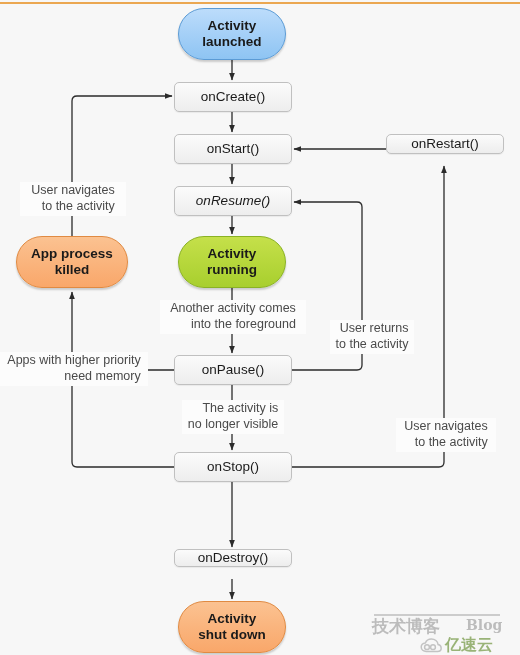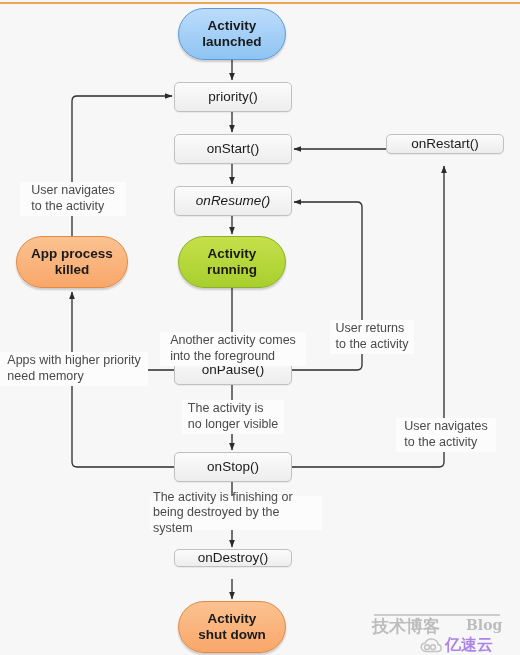--- a/index.html
+++ b/index.html
@@ -66,21 +66,21 @@
     border: 1px solid #e08a42;
   }
 
   
   .edge-label {
     position: absolute;
     box-sizing: border-box;
     display: flex;
     align-items: center;
     justify-content: center;
-    text-align: left;
+    text-align: right;
     background: #fcfcfc;
     color: #4a4a4a;
     font-size: 12.5px;
     line-height: 1.25;
     white-space: pre-line;
     padding: 1px 3px;
   }
 
   
   #watermark {
@@ -129,21 +129,21 @@
     position: absolute;
     left: 56px; top: 46px;
     display: flex;
     align-items: center;
     gap: 3px;
   }
   #wm-cloud-txt {
     font-family: "DejaVu Sans", sans-serif;
     font-size: 16px;
     font-weight: bold;
-    color: #6d28d9;
+    color: #4d7c0f;
   }
 </style>
 </head>
 <body>
 
 <div id="canvas">
 
   <div id="topbar"></div>
 
   <svg id="wires" viewBox="0 0 520 655" xmlns="http://www.w3.org/2000/svg">
@@ -180,21 +180,21 @@
 
       <path d="M292,467 L439,467 Q444,467 444,462 L444,166" marker-end="url(#ah)"></path>
 
       <path d="M386,149 L294,149" marker-end="url(#ah)"></path>
     </g>
   </svg>
 
   <div class="node state state-blue" style="left:178px;top:8px;width:108px;height:52px;">Activity
 launched</div>
 
-  <div class="node callback" style="left:174px;top:82px;width:118px;height:30px;">priority()</div>
+  <div class="node callback" style="left:174px;top:82px;width:118px;height:30px;">onCreate()</div>
 
   <div class="node callback" style="left:174px;top:134px;width:118px;height:30px;">onStart()</div>
 
   <div class="node callback" style="left:174px;top:186px;width:118px;height:30px;font-style:italic;">onResume()</div>
 
   <div class="node state state-green" style="left:178px;top:236px;width:108px;height:52px;">Activity
 running</div>
 
   <div class="node callback" style="left:174px;top:355px;width:118px;height:30px;">onPause()</div>
 
@@ -206,37 +206,35 @@
 shut down</div>
 
   <div class="node state state-orange" style="left:16px;top:236px;width:112px;height:52px;">App process
 killed</div>
 
   <div class="node callback" style="left:386px;top:134px;width:118px;height:20px;">onRestart()</div>
 
   <div class="edge-label" style="left:20px;top:182px;width:106px;height:34px;">User navigates
 to the activity</div>
 
-  <div class="edge-label" style="left:160px;top:300px;width:146px;height:34px;margin-top:32px;">Another activity comes
+  <div class="edge-label" style="left:160px;top:300px;width:146px;height:34px;">Another activity comes
 into the foreground</div>
 
   <div class="edge-label" style="left:0px;top:352px;width:148px;height:34px;">Apps with higher priority
 need memory</div>
 
   <div class="edge-label" style="left:330px;top:320px;width:84px;height:34px;">User returns
 to the activity</div>
 
   <div class="edge-label" style="left:182px;top:400px;width:102px;height:34px;">The activity is
 no longer visible</div>
 
   <div class="edge-label" style="left:396px;top:418px;width:100px;height:34px;">User navigates
 to the activity</div>
 
-  <div class="edge-label" style="left:150px;top:496px;width:172px;height:34px;">The activity is finishing or
-being destroyed by the system</div>
 
   <div id="watermark">
     <div id="wm-rule"></div>
     <div id="wm-cn">技术博客</div>
     <div id="wm-blog">Blog</div>
     <div id="wm-cloud">
       <svg width="22" height="15" viewBox="0 0 22 15">
         <path d="M6.2,13.4 C3.4,13.4 1.2,11.5 1.2,9.1 C1.2,6.9 3.0,5.1 5.4,4.9
                  C6.2,2.5 8.6,0.9 11.4,0.9 C14.9,0.9 17.8,3.4 18.1,6.6
                  C20.0,7.0 21.2,8.5 21.2,10.2 C21.2,12.0 19.6,13.4 17.6,13.4 Z" fill="none" stroke="#9a9a9a" stroke-width="1.5"></path>

